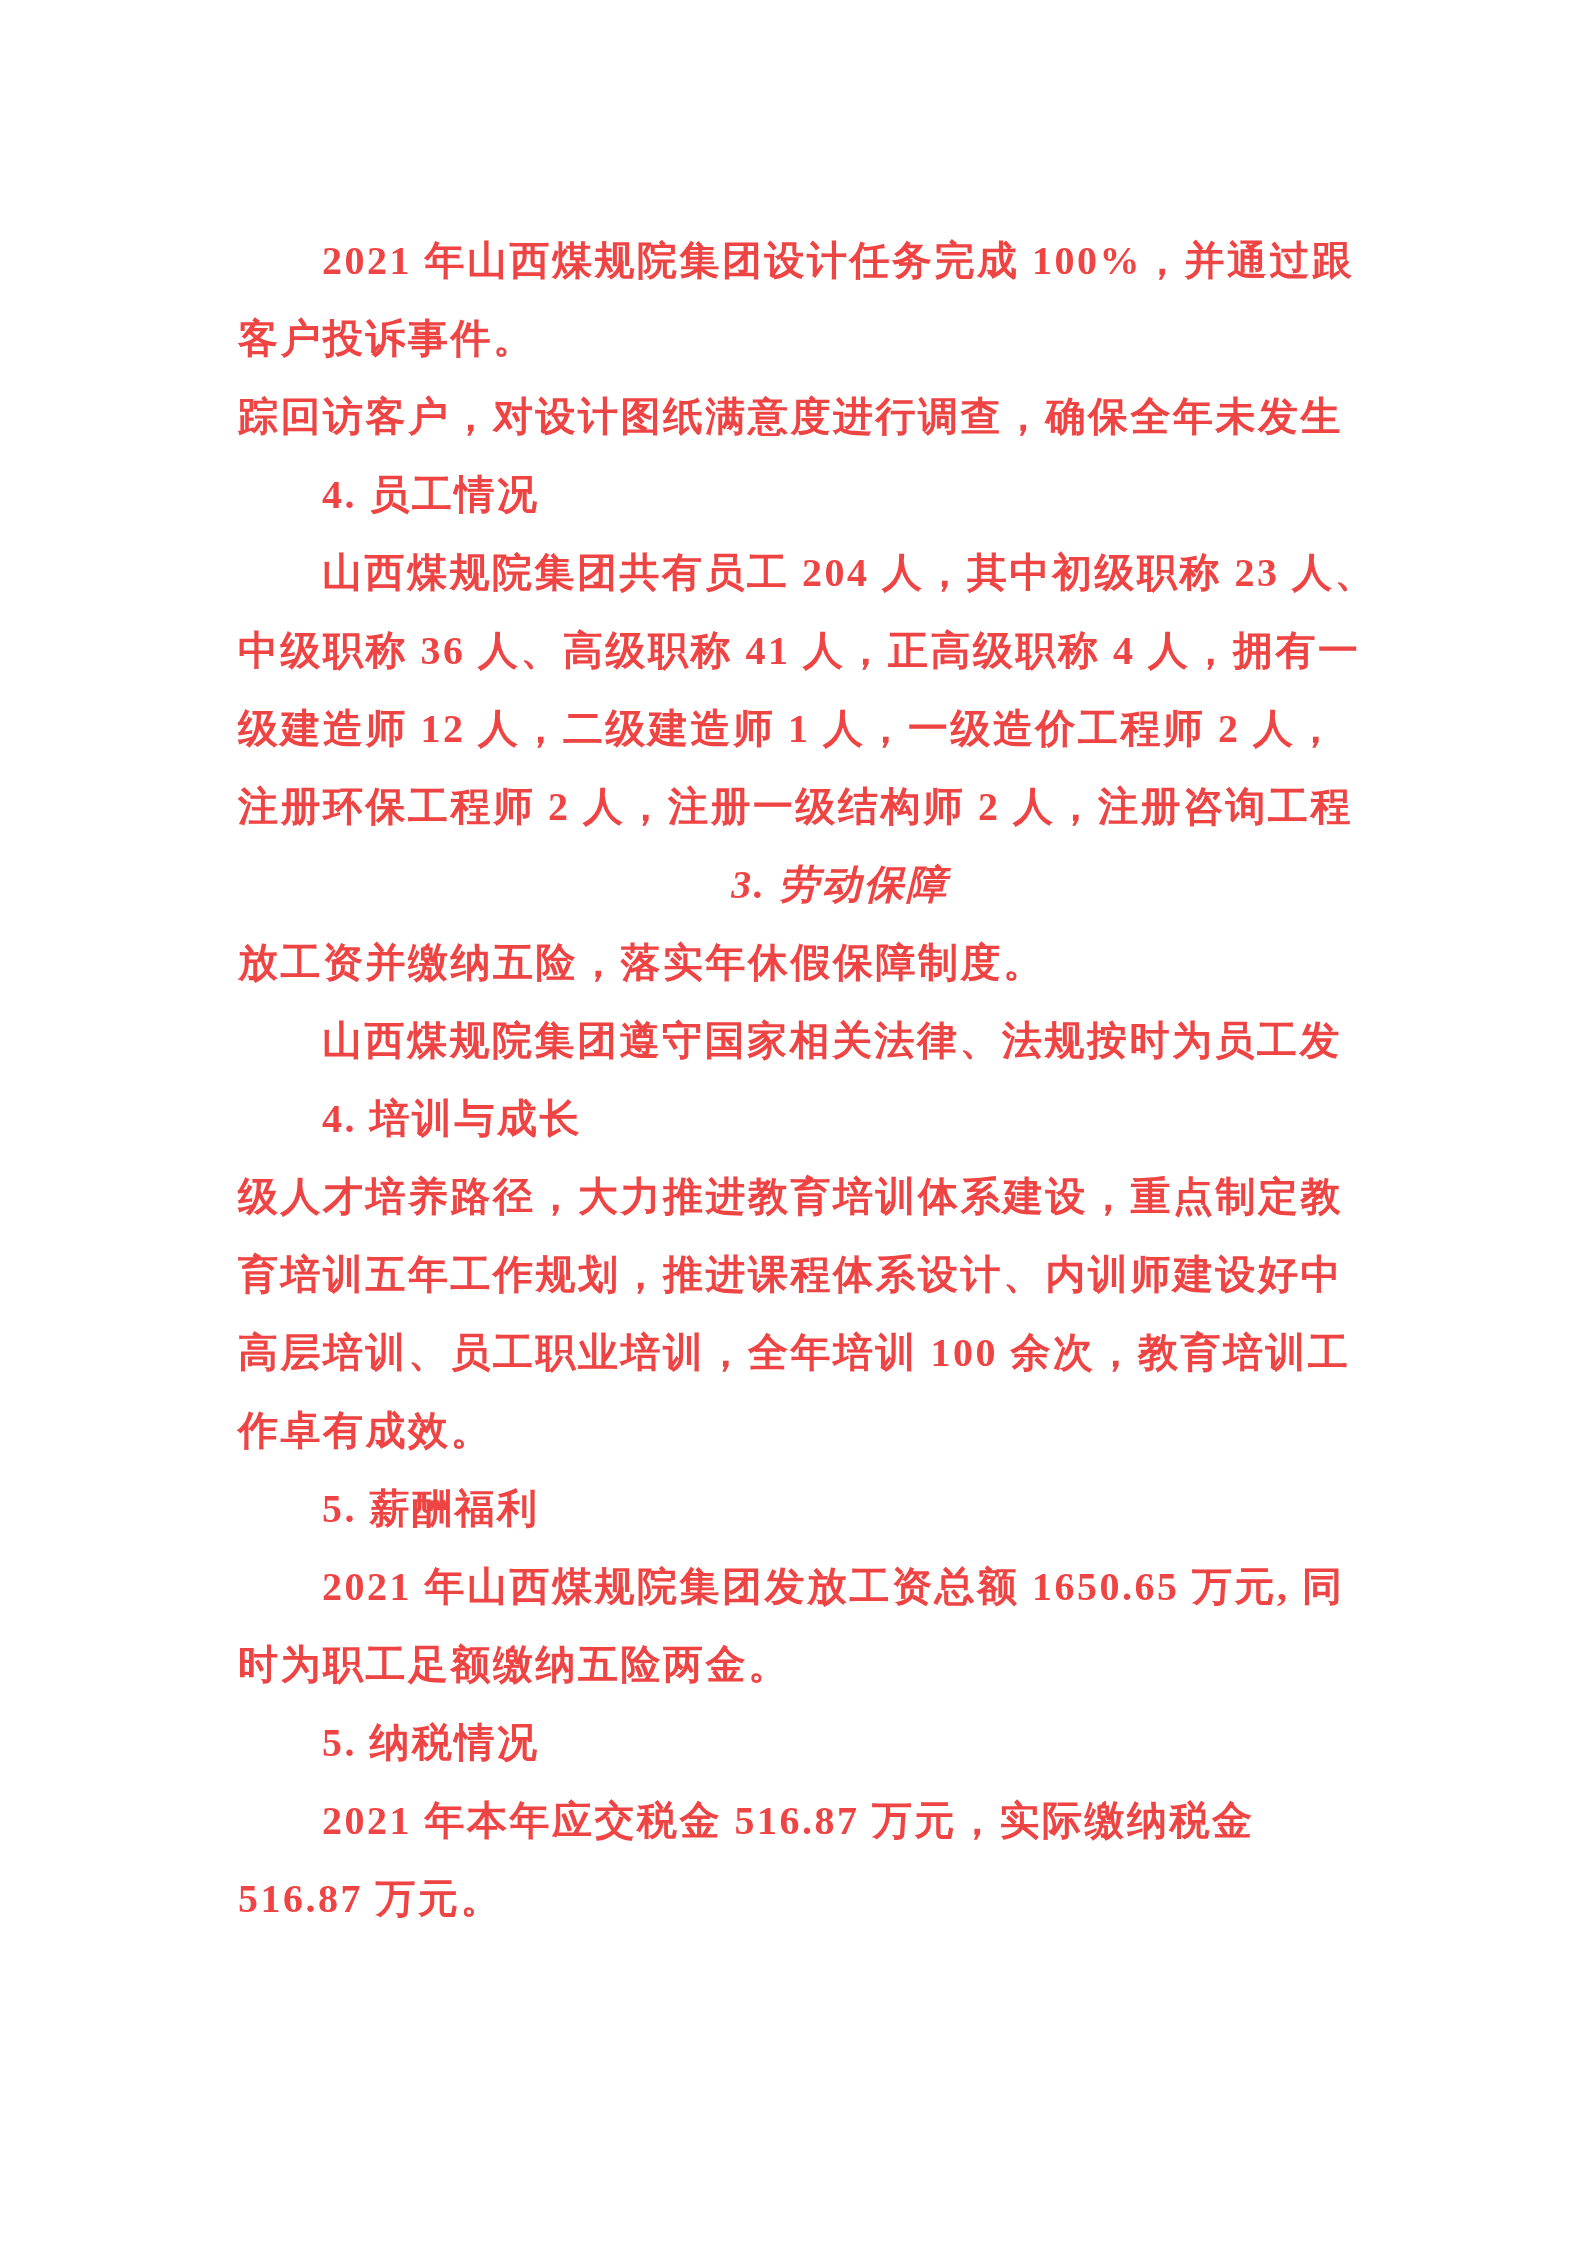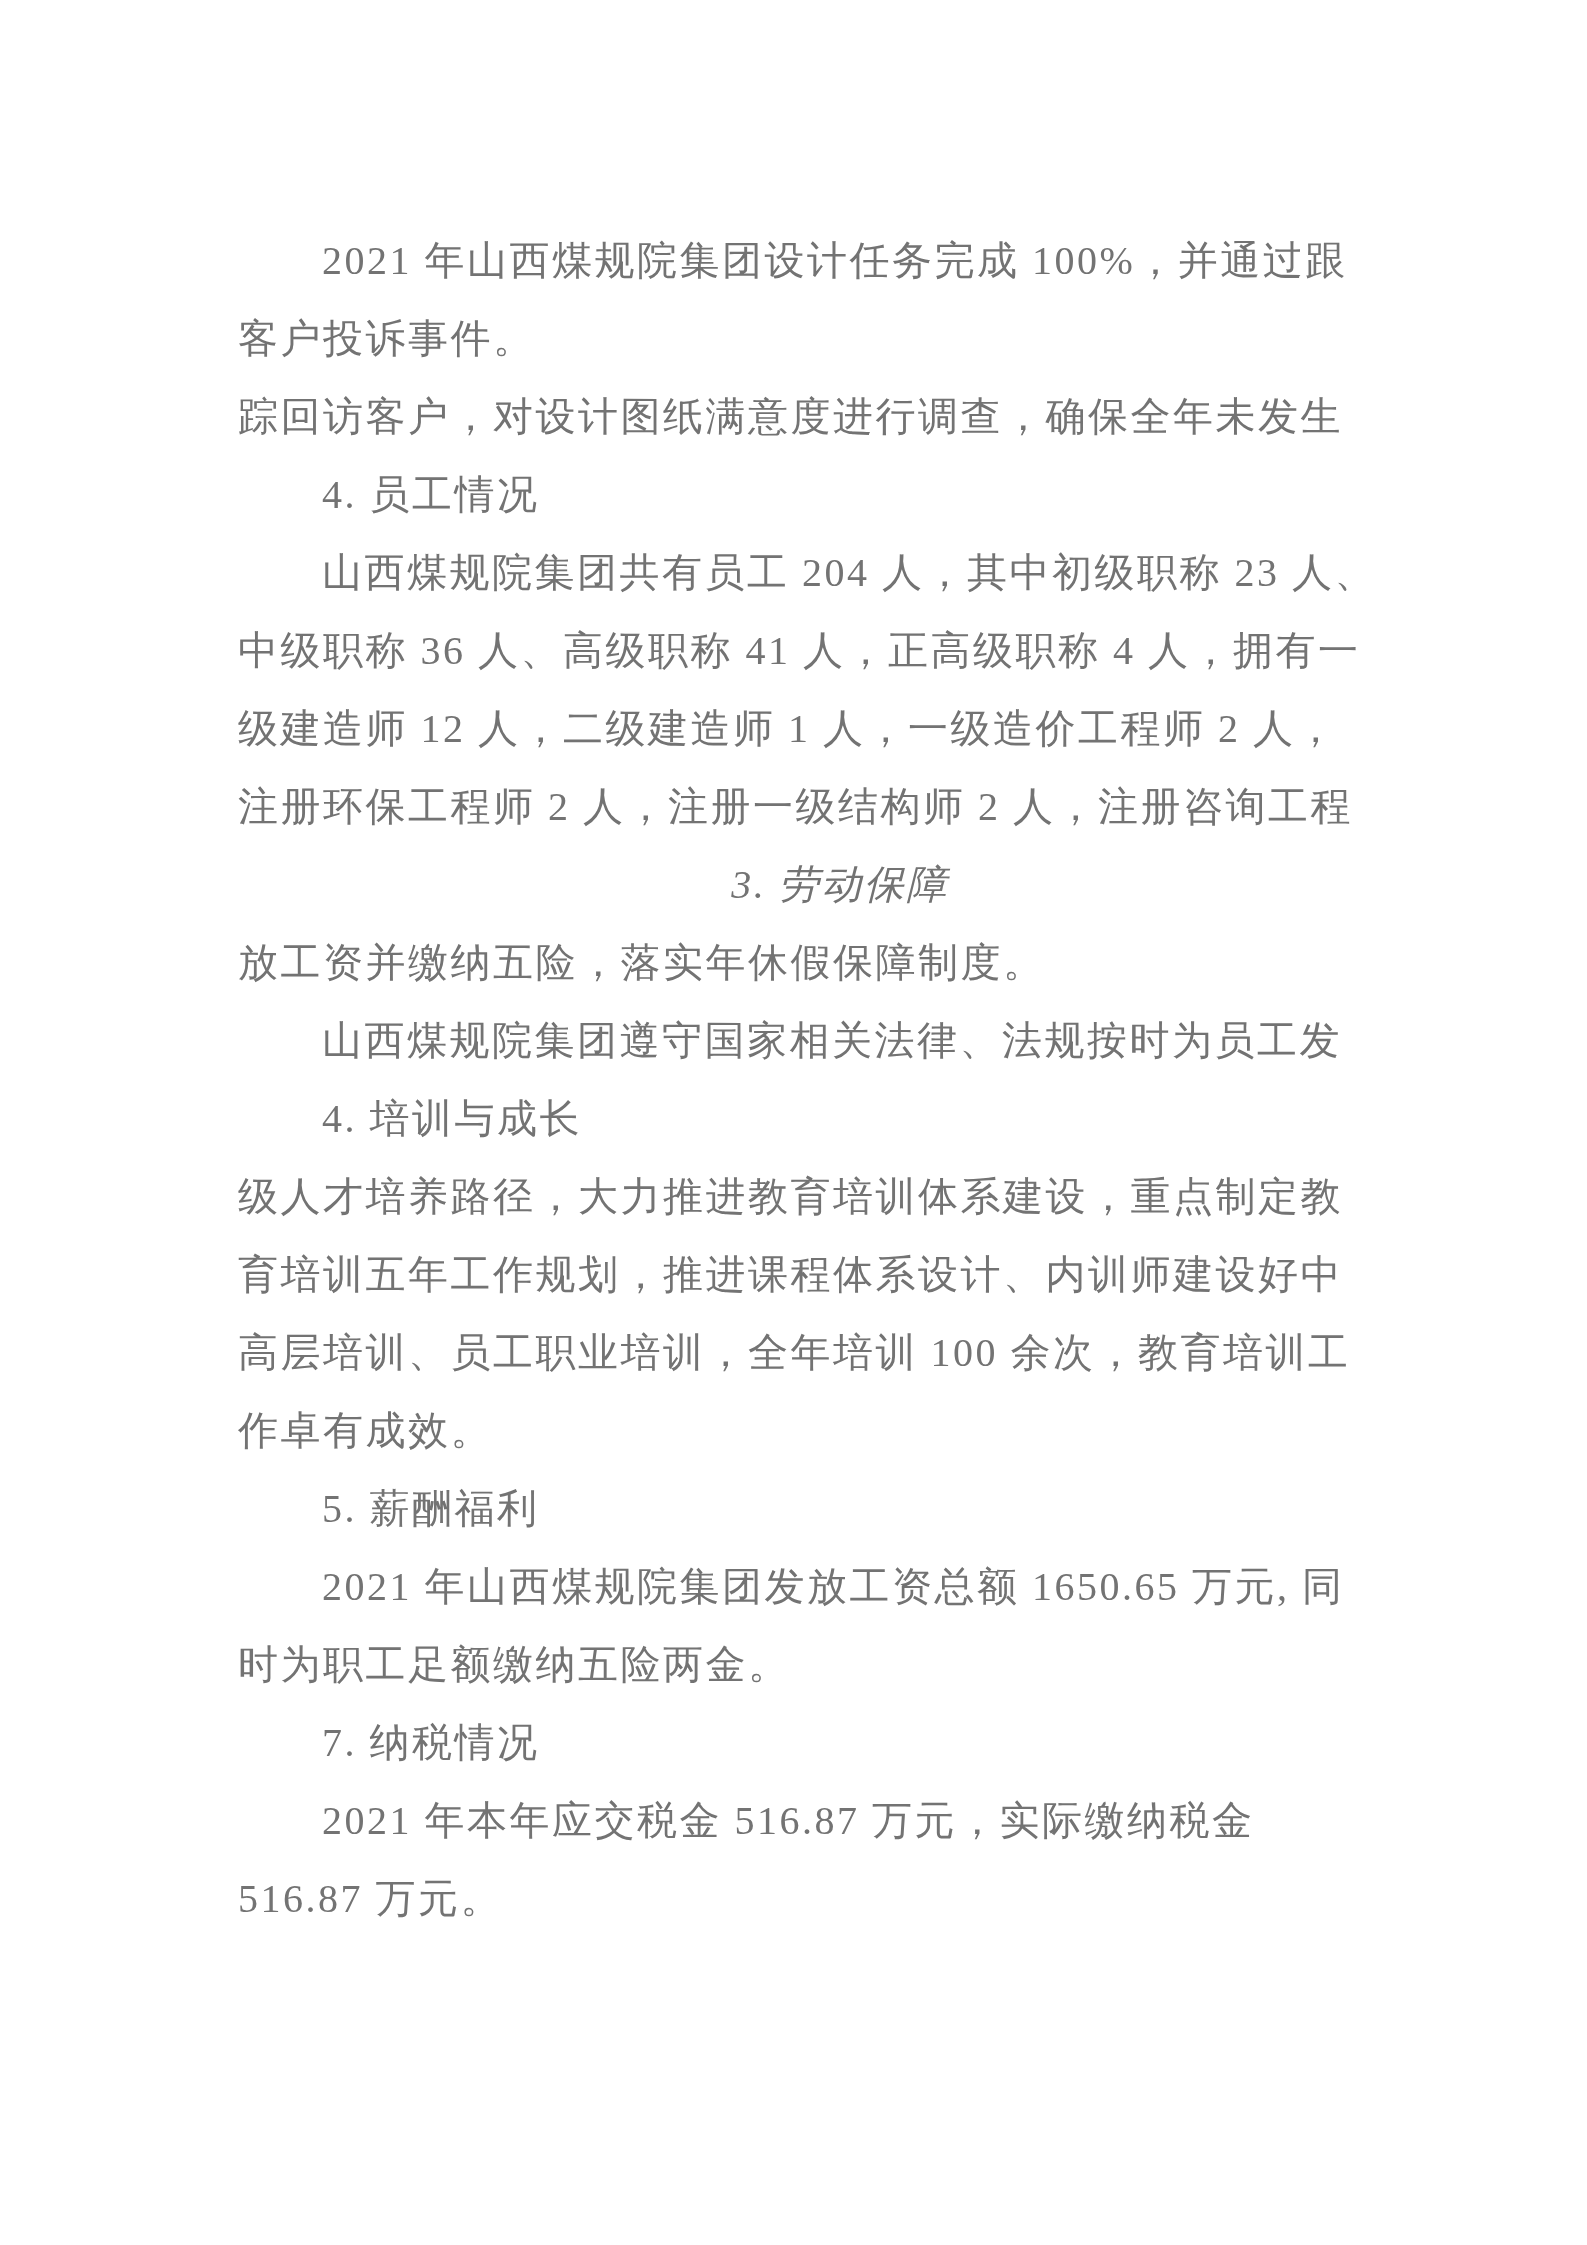--- a/index.html
+++ b/index.html
@@ -18,23 +18,23 @@
   .content {
     position: absolute;
     left: 238px;
     top: 222px;
     width: 1120px;
   }
   .line {
     font-size: 40px;
     line-height: 78px;
     letter-spacing: 2.5px;
-    color: #737373;
+    color: #ef4444;
     white-space: nowrap;
-    font-weight: 400;
+    font-weight: 700;
   }
   .indent {
     text-indent: 84px;
   }
   .italic-heading {
     font-style: italic;
     text-align: center;
   }
 </style>
 </head>
@@ -54,17 +54,17 @@
     <div class="line">放工资并缴纳五险，落实年休假保障制度。</div>
     <div class="line indent">山西煤规院集团遵守国家相关法律、法规按时为员工发</div>
     <div class="line indent">4. 培训与成长</div>
     <div class="line">级人才培养路径，大力推进教育培训体系建设，重点制定教</div>
     <div class="line">育培训五年工作规划，推进课程体系设计、内训师建设好中</div>
     <div class="line">高层培训、员工职业培训，全年培训 100 余次，教育培训工</div>
     <div class="line">作卓有成效。</div>
     <div class="line indent">5. 薪酬福利</div>
     <div class="line indent">2021 年山西煤规院集团发放工资总额 1650.65 万元, 同</div>
     <div class="line">时为职工足额缴纳五险两金。</div>
-    <div class="line indent">7. 纳税情况</div>
+    <div class="line indent">5. 纳税情况</div>
     <div class="line indent">2021 年本年应交税金 516.87 万元，实际缴纳税金</div>
     <div class="line">516.87 万元。</div>
   </div>
 </div>
 
 </body></html>

